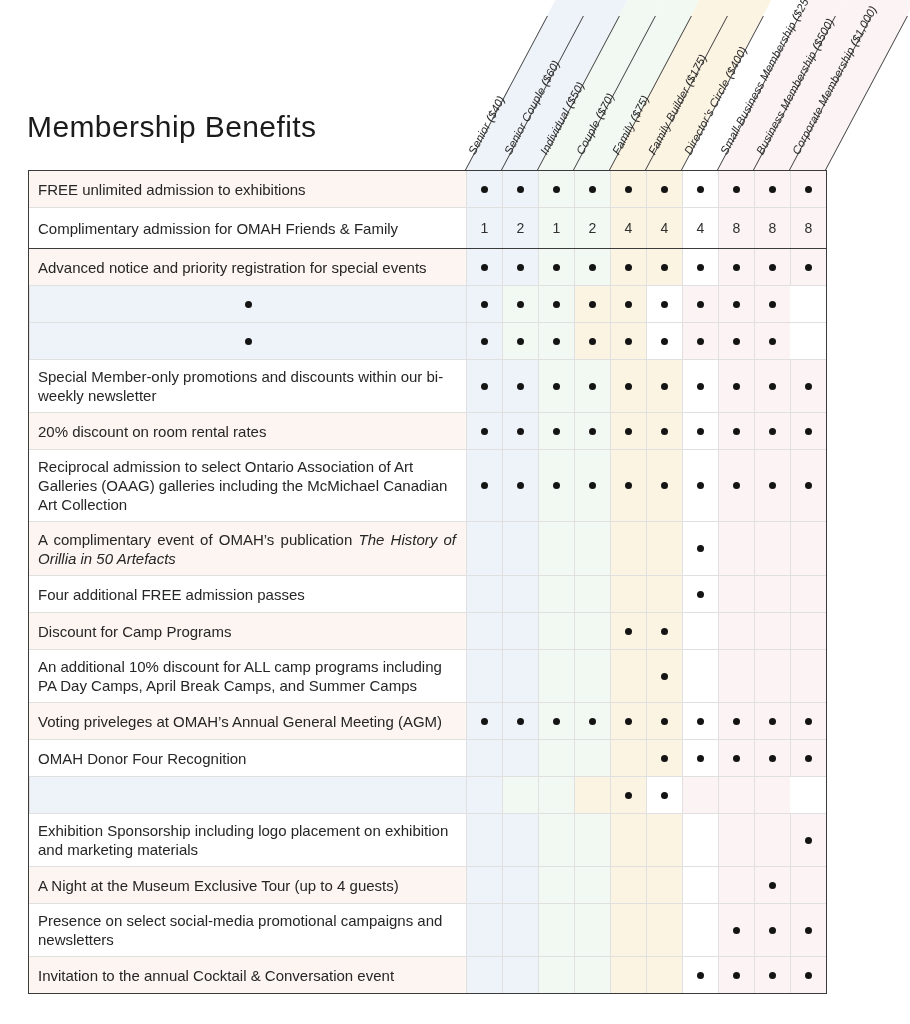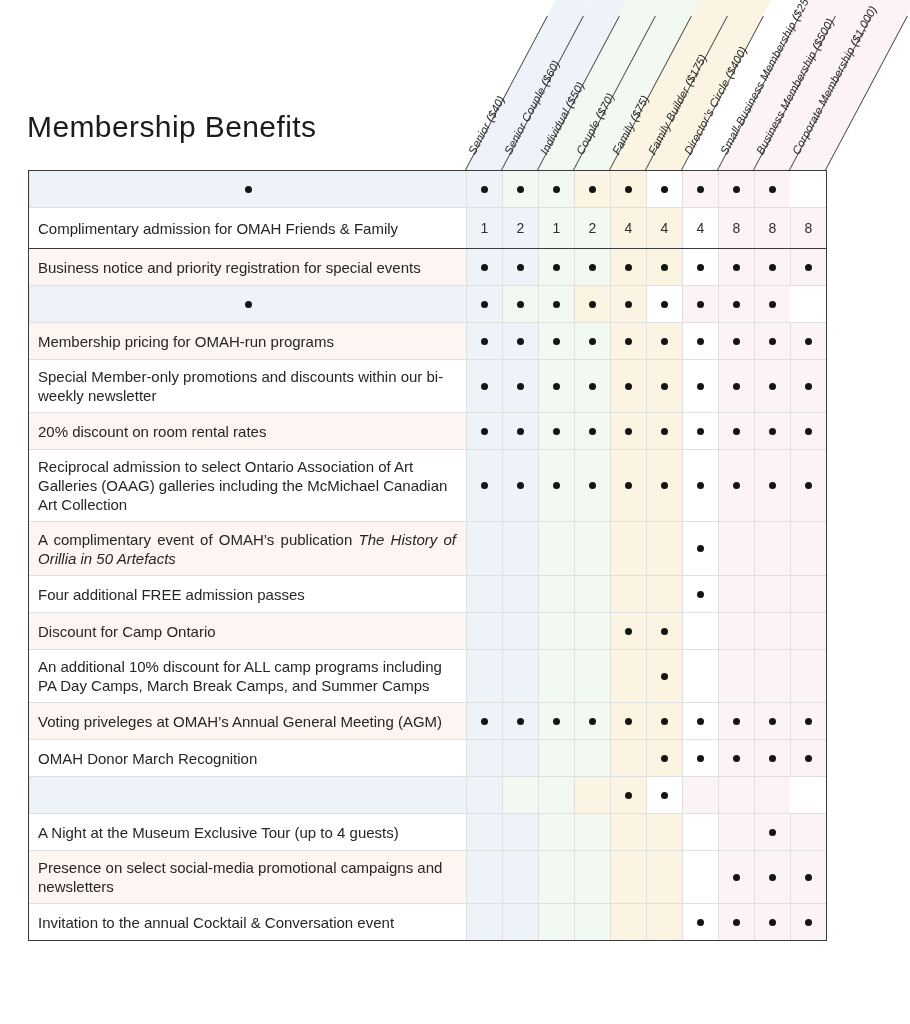--- a/index.html
+++ b/index.html
@@ -65,20 +65,23 @@
       <div class="hlabel" style="left: 114px;">Couple ($70)</div>
       <div class="hlabel" style="left: 150px;">Family ($75)</div>
       <div class="hlabel" style="left: 186px;">Family Builder ($175)</div>
       <div class="hlabel" style="left: 222px;">Director’s Circle ($400)</div>
       <div class="hlabel" style="left: 258px;">Small-Business Membership ($250)</div>
       <div class="hlabel" style="left: 294px;">Business Membership ($500)</div>
       <div class="hlabel" style="left: 330px;">Corporate Membership ($1,000)</div>
     </div>
   <div class="tbl" id="tbl">
       <div class="row">
+        <div class="bcell">
+          <span>FREE unlimited admission to exhibitions</span>
+        </div>
         <div class="vcell" style="background: rgb(238, 243, 249);">
           <span class="dotmark"></span>
         </div>
         <div class="vcell" style="background: rgb(238, 243, 249);">
           <span class="dotmark"></span>
         </div>
         <div class="vcell" style="background: rgb(242, 249, 243);">
           <span class="dotmark"></span>
         </div>
         <div class="vcell" style="background: rgb(242, 249, 243);">
@@ -113,89 +116,86 @@
         <div class="vcell" style="background: rgb(242, 249, 243);">2</div>
         <div class="vcell" style="background: rgb(252, 244, 226);">4</div>
         <div class="vcell" style="background: rgb(252, 244, 226);">4</div>
         <div class="vcell" style="background: rgb(255, 255, 255);">4</div>
         <div class="vcell" style="background: rgb(251, 243, 244);">8</div>
         <div class="vcell" style="background: rgb(251, 243, 244);">8</div>
         <div class="vcell" style="background: rgb(251, 243, 244);">8</div>
       </div>
       <div class="row">
         <div class="bcell">
-          <span>Business notice and priority registration for special events</span>
-        </div>
-        <div class="vcell" style="background: rgb(238, 243, 249);">
-          <span class="dotmark"></span>
-        </div>
-        <div class="vcell" style="background: rgb(238, 243, 249);">
-          <span class="dotmark"></span>
-        </div>
-        <div class="vcell" style="background: rgb(242, 249, 243);">
-          <span class="dotmark"></span>
-        </div>
-        <div class="vcell" style="background: rgb(242, 249, 243);">
-          <span class="dotmark"></span>
-        </div>
-        <div class="vcell" style="background: rgb(252, 244, 226);">
-          <span class="dotmark"></span>
-        </div>
-        <div class="vcell" style="background: rgb(252, 244, 226);">
-          <span class="dotmark"></span>
-        </div>
-        <div class="vcell" style="background: rgb(255, 255, 255);">
-          <span class="dotmark"></span>
-        </div>
-        <div class="vcell" style="background: rgb(251, 243, 244);">
-          <span class="dotmark"></span>
-        </div>
-        <div class="vcell" style="background: rgb(251, 243, 244);">
-          <span class="dotmark"></span>
-        </div>
-        <div class="vcell" style="background: rgb(251, 243, 244);">
-          <span class="dotmark"></span>
-        </div>
-      </div>
-      <div class="row">
-        <div class="vcell" style="background: rgb(238, 243, 249);">
-          <span class="dotmark"></span>
-        </div>
-        <div class="vcell" style="background: rgb(238, 243, 249);">
-          <span class="dotmark"></span>
-        </div>
-        <div class="vcell" style="background: rgb(242, 249, 243);">
-          <span class="dotmark"></span>
-        </div>
-        <div class="vcell" style="background: rgb(242, 249, 243);">
-          <span class="dotmark"></span>
-        </div>
-        <div class="vcell" style="background: rgb(252, 244, 226);">
-          <span class="dotmark"></span>
-        </div>
-        <div class="vcell" style="background: rgb(252, 244, 226);">
-          <span class="dotmark"></span>
-        </div>
-        <div class="vcell" style="background: rgb(255, 255, 255);">
-          <span class="dotmark"></span>
-        </div>
-        <div class="vcell" style="background: rgb(251, 243, 244);">
-          <span class="dotmark"></span>
-        </div>
-        <div class="vcell" style="background: rgb(251, 243, 244);">
-          <span class="dotmark"></span>
-        </div>
-        <div class="vcell" style="background: rgb(251, 243, 244);">
-          <span class="dotmark"></span>
-        </div>
-      </div>
-      <div class="row">
-        <div class="bcell">
-          <span>Membership pricing for OMAH-run programs</span>
-        </div>
+          <span>Advanced notice and priority registration for special events</span>
+        </div>
+        <div class="vcell" style="background: rgb(238, 243, 249);">
+          <span class="dotmark"></span>
+        </div>
+        <div class="vcell" style="background: rgb(238, 243, 249);">
+          <span class="dotmark"></span>
+        </div>
+        <div class="vcell" style="background: rgb(242, 249, 243);">
+          <span class="dotmark"></span>
+        </div>
+        <div class="vcell" style="background: rgb(242, 249, 243);">
+          <span class="dotmark"></span>
+        </div>
+        <div class="vcell" style="background: rgb(252, 244, 226);">
+          <span class="dotmark"></span>
+        </div>
+        <div class="vcell" style="background: rgb(252, 244, 226);">
+          <span class="dotmark"></span>
+        </div>
+        <div class="vcell" style="background: rgb(255, 255, 255);">
+          <span class="dotmark"></span>
+        </div>
+        <div class="vcell" style="background: rgb(251, 243, 244);">
+          <span class="dotmark"></span>
+        </div>
+        <div class="vcell" style="background: rgb(251, 243, 244);">
+          <span class="dotmark"></span>
+        </div>
+        <div class="vcell" style="background: rgb(251, 243, 244);">
+          <span class="dotmark"></span>
+        </div>
+      </div>
+      <div class="row">
+        <div class="vcell" style="background: rgb(238, 243, 249);">
+          <span class="dotmark"></span>
+        </div>
+        <div class="vcell" style="background: rgb(238, 243, 249);">
+          <span class="dotmark"></span>
+        </div>
+        <div class="vcell" style="background: rgb(242, 249, 243);">
+          <span class="dotmark"></span>
+        </div>
+        <div class="vcell" style="background: rgb(242, 249, 243);">
+          <span class="dotmark"></span>
+        </div>
+        <div class="vcell" style="background: rgb(252, 244, 226);">
+          <span class="dotmark"></span>
+        </div>
+        <div class="vcell" style="background: rgb(252, 244, 226);">
+          <span class="dotmark"></span>
+        </div>
+        <div class="vcell" style="background: rgb(255, 255, 255);">
+          <span class="dotmark"></span>
+        </div>
+        <div class="vcell" style="background: rgb(251, 243, 244);">
+          <span class="dotmark"></span>
+        </div>
+        <div class="vcell" style="background: rgb(251, 243, 244);">
+          <span class="dotmark"></span>
+        </div>
+        <div class="vcell" style="background: rgb(251, 243, 244);">
+          <span class="dotmark"></span>
+        </div>
+      </div>
+      <div class="row">
         <div class="vcell" style="background: rgb(238, 243, 249);">
           <span class="dotmark"></span>
         </div>
         <div class="vcell" style="background: rgb(238, 243, 249);">
           <span class="dotmark"></span>
         </div>
         <div class="vcell" style="background: rgb(242, 249, 243);">
           <span class="dotmark"></span>
         </div>
         <div class="vcell" style="background: rgb(242, 249, 243);">
@@ -352,40 +352,40 @@
         <div class="vcell" style="background: rgb(252, 244, 226);"></div>
         <div class="vcell" style="background: rgb(255, 255, 255);">
           <span class="dotmark"></span>
         </div>
         <div class="vcell" style="background: rgb(251, 243, 244);"></div>
         <div class="vcell" style="background: rgb(251, 243, 244);"></div>
         <div class="vcell" style="background: rgb(251, 243, 244);"></div>
       </div>
       <div class="row">
         <div class="bcell">
-          <span>Discount for Camp Ontario</span>
+          <span>Discount for Camp Programs</span>
         </div>
         <div class="vcell" style="background: rgb(238, 243, 249);"></div>
         <div class="vcell" style="background: rgb(238, 243, 249);"></div>
         <div class="vcell" style="background: rgb(242, 249, 243);"></div>
         <div class="vcell" style="background: rgb(242, 249, 243);"></div>
         <div class="vcell" style="background: rgb(252, 244, 226);">
           <span class="dotmark"></span>
         </div>
         <div class="vcell" style="background: rgb(252, 244, 226);">
           <span class="dotmark"></span>
         </div>
         <div class="vcell" style="background: rgb(255, 255, 255);"></div>
         <div class="vcell" style="background: rgb(251, 243, 244);"></div>
         <div class="vcell" style="background: rgb(251, 243, 244);"></div>
         <div class="vcell" style="background: rgb(251, 243, 244);"></div>
       </div>
       <div class="row">
         <div class="bcell">
-          <span>An additional 10% discount for ALL camp programs including PA Day Camps, March Break Camps, and Summer Camps</span>
+          <span>An additional 10% discount for ALL camp programs including PA Day Camps, April Break Camps, and Summer Camps</span>
         </div>
         <div class="vcell" style="background: rgb(238, 243, 249);"></div>
         <div class="vcell" style="background: rgb(238, 243, 249);"></div>
         <div class="vcell" style="background: rgb(242, 249, 243);"></div>
         <div class="vcell" style="background: rgb(242, 249, 243);"></div>
         <div class="vcell" style="background: rgb(252, 244, 226);"></div>
         <div class="vcell" style="background: rgb(252, 244, 226);">
           <span class="dotmark"></span>
         </div>
         <div class="vcell" style="background: rgb(255, 255, 255);"></div>
@@ -423,58 +423,75 @@
         </div>
         <div class="vcell" style="background: rgb(251, 243, 244);">
           <span class="dotmark"></span>
         </div>
         <div class="vcell" style="background: rgb(251, 243, 244);">
           <span class="dotmark"></span>
         </div>
       </div>
       <div class="row">
         <div class="bcell">
-          <span>OMAH Donor March Recognition</span>
-        </div>
-        <div class="vcell" style="background: rgb(238, 243, 249);"></div>
-        <div class="vcell" style="background: rgb(238, 243, 249);"></div>
-        <div class="vcell" style="background: rgb(242, 249, 243);"></div>
-        <div class="vcell" style="background: rgb(242, 249, 243);"></div>
-        <div class="vcell" style="background: rgb(252, 244, 226);"></div>
-        <div class="vcell" style="background: rgb(252, 244, 226);">
-          <span class="dotmark"></span>
-        </div>
-        <div class="vcell" style="background: rgb(255, 255, 255);">
-          <span class="dotmark"></span>
-        </div>
-        <div class="vcell" style="background: rgb(251, 243, 244);">
-          <span class="dotmark"></span>
-        </div>
-        <div class="vcell" style="background: rgb(251, 243, 244);">
-          <span class="dotmark"></span>
-        </div>
-        <div class="vcell" style="background: rgb(251, 243, 244);">
-          <span class="dotmark"></span>
-        </div>
-      </div>
-      <div class="row">
-        <div class="vcell" style="background: rgb(238, 243, 249);"></div>
-        <div class="vcell" style="background: rgb(238, 243, 249);"></div>
-        <div class="vcell" style="background: rgb(242, 249, 243);"></div>
-        <div class="vcell" style="background: rgb(242, 249, 243);"></div>
-        <div class="vcell" style="background: rgb(252, 244, 226);"></div>
-        <div class="vcell" style="background: rgb(252, 244, 226);">
-          <span class="dotmark"></span>
-        </div>
-        <div class="vcell" style="background: rgb(255, 255, 255);">
-          <span class="dotmark"></span>
-        </div>
-        <div class="vcell" style="background: rgb(251, 243, 244);"></div>
-        <div class="vcell" style="background: rgb(251, 243, 244);"></div>
-        <div class="vcell" style="background: rgb(251, 243, 244);"></div>
+          <span>OMAH Donor Four Recognition</span>
+        </div>
+        <div class="vcell" style="background: rgb(238, 243, 249);"></div>
+        <div class="vcell" style="background: rgb(238, 243, 249);"></div>
+        <div class="vcell" style="background: rgb(242, 249, 243);"></div>
+        <div class="vcell" style="background: rgb(242, 249, 243);"></div>
+        <div class="vcell" style="background: rgb(252, 244, 226);"></div>
+        <div class="vcell" style="background: rgb(252, 244, 226);">
+          <span class="dotmark"></span>
+        </div>
+        <div class="vcell" style="background: rgb(255, 255, 255);">
+          <span class="dotmark"></span>
+        </div>
+        <div class="vcell" style="background: rgb(251, 243, 244);">
+          <span class="dotmark"></span>
+        </div>
+        <div class="vcell" style="background: rgb(251, 243, 244);">
+          <span class="dotmark"></span>
+        </div>
+        <div class="vcell" style="background: rgb(251, 243, 244);">
+          <span class="dotmark"></span>
+        </div>
+      </div>
+      <div class="row">
+        <div class="vcell" style="background: rgb(238, 243, 249);"></div>
+        <div class="vcell" style="background: rgb(238, 243, 249);"></div>
+        <div class="vcell" style="background: rgb(242, 249, 243);"></div>
+        <div class="vcell" style="background: rgb(242, 249, 243);"></div>
+        <div class="vcell" style="background: rgb(252, 244, 226);"></div>
+        <div class="vcell" style="background: rgb(252, 244, 226);">
+          <span class="dotmark"></span>
+        </div>
+        <div class="vcell" style="background: rgb(255, 255, 255);">
+          <span class="dotmark"></span>
+        </div>
+        <div class="vcell" style="background: rgb(251, 243, 244);"></div>
+        <div class="vcell" style="background: rgb(251, 243, 244);"></div>
+        <div class="vcell" style="background: rgb(251, 243, 244);"></div>
+      </div>
+      <div class="row">
+        <div class="bcell">
+          <span>Exhibition Sponsorship including logo placement on exhibition and marketing materials</span>
+        </div>
+        <div class="vcell" style="background: rgb(238, 243, 249);"></div>
+        <div class="vcell" style="background: rgb(238, 243, 249);"></div>
+        <div class="vcell" style="background: rgb(242, 249, 243);"></div>
+        <div class="vcell" style="background: rgb(242, 249, 243);"></div>
+        <div class="vcell" style="background: rgb(252, 244, 226);"></div>
+        <div class="vcell" style="background: rgb(252, 244, 226);"></div>
+        <div class="vcell" style="background: rgb(255, 255, 255);"></div>
+        <div class="vcell" style="background: rgb(251, 243, 244);"></div>
+        <div class="vcell" style="background: rgb(251, 243, 244);"></div>
+        <div class="vcell" style="background: rgb(251, 243, 244);">
+          <span class="dotmark"></span>
+        </div>
       </div>
       <div class="row">
         <div class="bcell">
           <span>A Night at the Museum Exclusive Tour (up to 4 guests)</span>
         </div>
         <div class="vcell" style="background: rgb(238, 243, 249);"></div>
         <div class="vcell" style="background: rgb(238, 243, 249);"></div>
         <div class="vcell" style="background: rgb(242, 249, 243);"></div>
         <div class="vcell" style="background: rgb(242, 249, 243);"></div>
         <div class="vcell" style="background: rgb(252, 244, 226);"></div>

